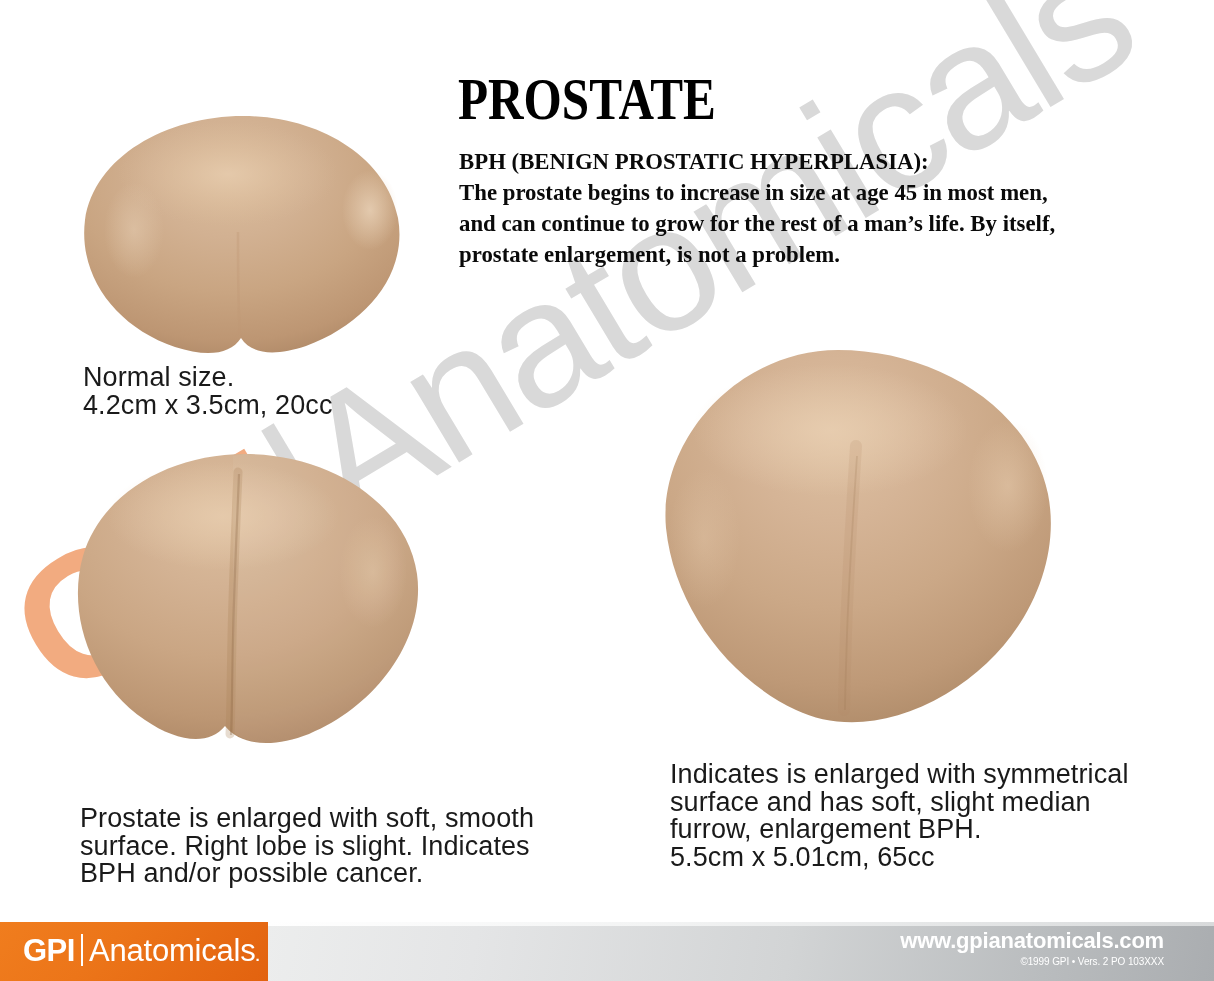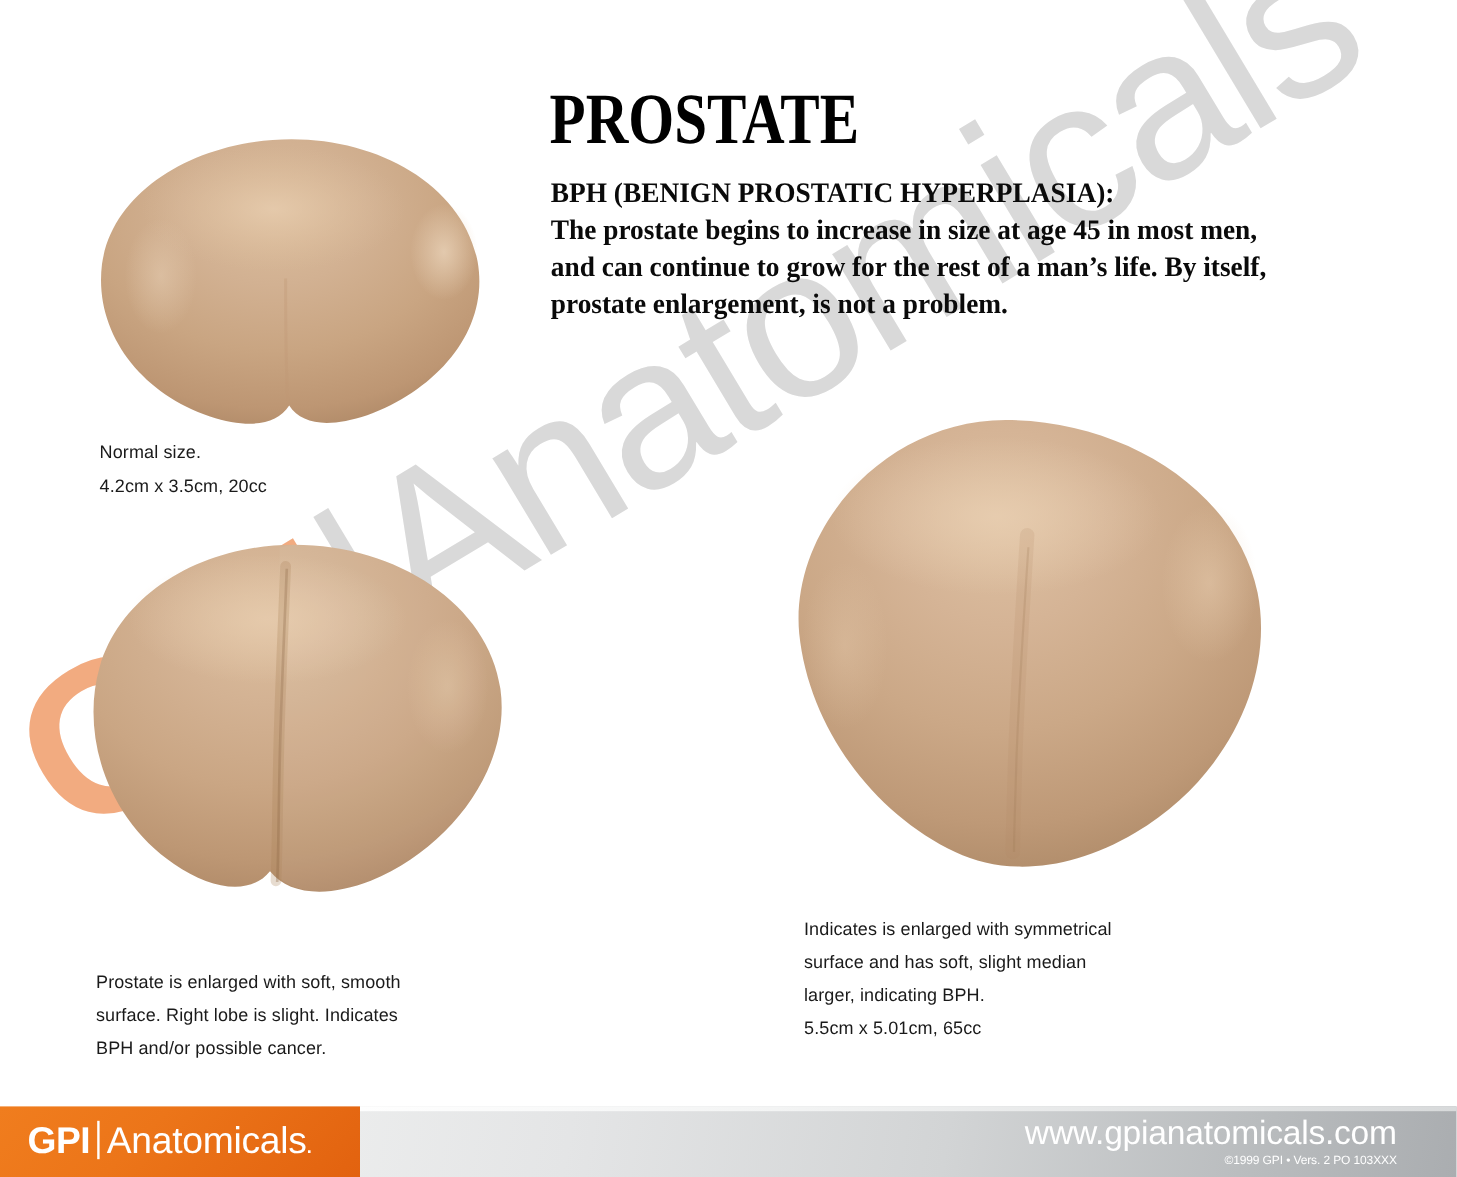--- a/index.html
+++ b/index.html
@@ -101,21 +101,21 @@
   }
   .specimen svg { display: block; }
 
   
   .caption {
     position: absolute;
     z-index: 3;
     font-family: "Liberation Sans", sans-serif;
     font-weight: 300;
     color: #1a1a1a;
-    font-size: 15px;
+    font-size: 27px;
     line-height: 27.5px;
     letter-spacing: 0.1px;
   }
   .caption div { white-space: nowrap; }
 
   #caption-normal { left: 83px; top: 364px; }
   #caption-bph30  { left: 80px; top: 805px; }
   #caption-bph65  { left: 670px; top: 761px; }
 
   
@@ -139,21 +139,21 @@
     content: "";
     position: absolute;
     left: 0; top: 0; right: 0;
     height: 4px;
     background: linear-gradient(90deg, #ffffff 0%, #f3f4f4 40%, #d8dadb 100%);
   }
   #footer-orange {
     position: absolute;
     left: 0;
     top: 0;
-    width: 300px;
+    width: 268px;
     height: 59px;
     background: linear-gradient(135deg, #f07d1e 0%, #ec7519 40%, #e2620f 100%);
   }
   #logo {
     position: absolute;
     left: 23px;
     top: 12px;
     color: #ffffff;
     white-space: nowrap;
     font-family: "Liberation Sans", sans-serif;
@@ -186,22 +186,22 @@
   #footer-web {
     position: absolute;
     right: 50px;
     top: 8px;
     text-align: right;
     color: #ffffff;
     font-family: "Liberation Sans", sans-serif;
     line-height: 1;
   }
   #footer-url {
-    font-size: 28px;
-    font-weight: normal;
+    font-size: 22px;
+    font-weight: bold;
     letter-spacing: -0.2px;
     display: block;
   }
   #footer-copy {
     font-size: 10px;
     font-weight: normal;
     display: block;
     margin-top: 5px;
     letter-spacing: -0.1px;
   }
@@ -333,21 +333,21 @@
 
   <div class="caption" id="caption-bph30">
     <div>Prostate is enlarged with soft, smooth</div>
     <div>surface. Right lobe is slight. Indicates</div>
     <div>BPH and/or possible cancer.</div>
   </div>
 
   <div class="caption" id="caption-bph65">
     <div>Indicates is enlarged with symmetrical</div>
     <div>surface and has soft, slight median</div>
-    <div>larger, indicating BPH.</div>
+    <div>furrow, enlargement BPH.</div>
     <div>5.5cm x 5.01cm, 65cc</div>
   </div>
 
   <div id="footer">
     <div id="footer-gray"></div>
     <div id="footer-orange">
       <div id="logo">
         <span class="logo-gpi">GPI</span><span class="logo-divider"></span><span class="logo-anat">Anatomicals</span><span class="logo-reg">.</span>
       </div>
     </div>

